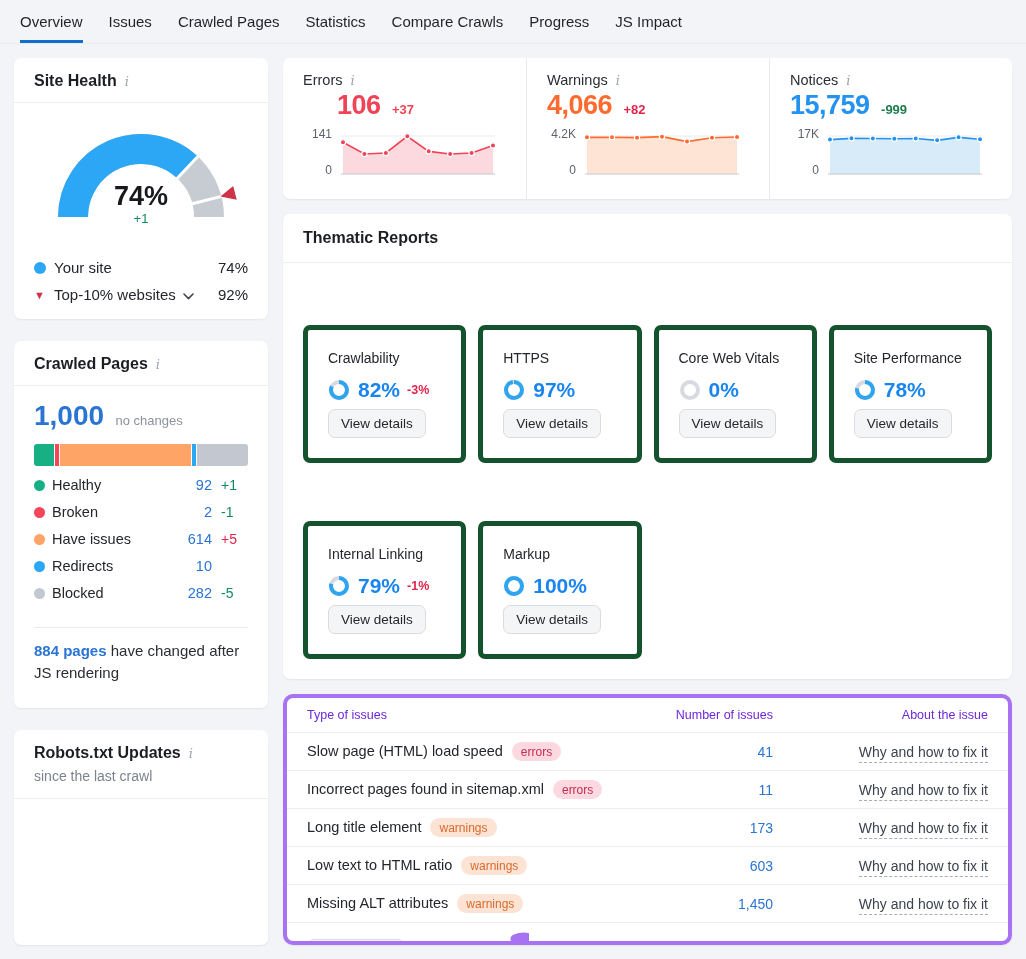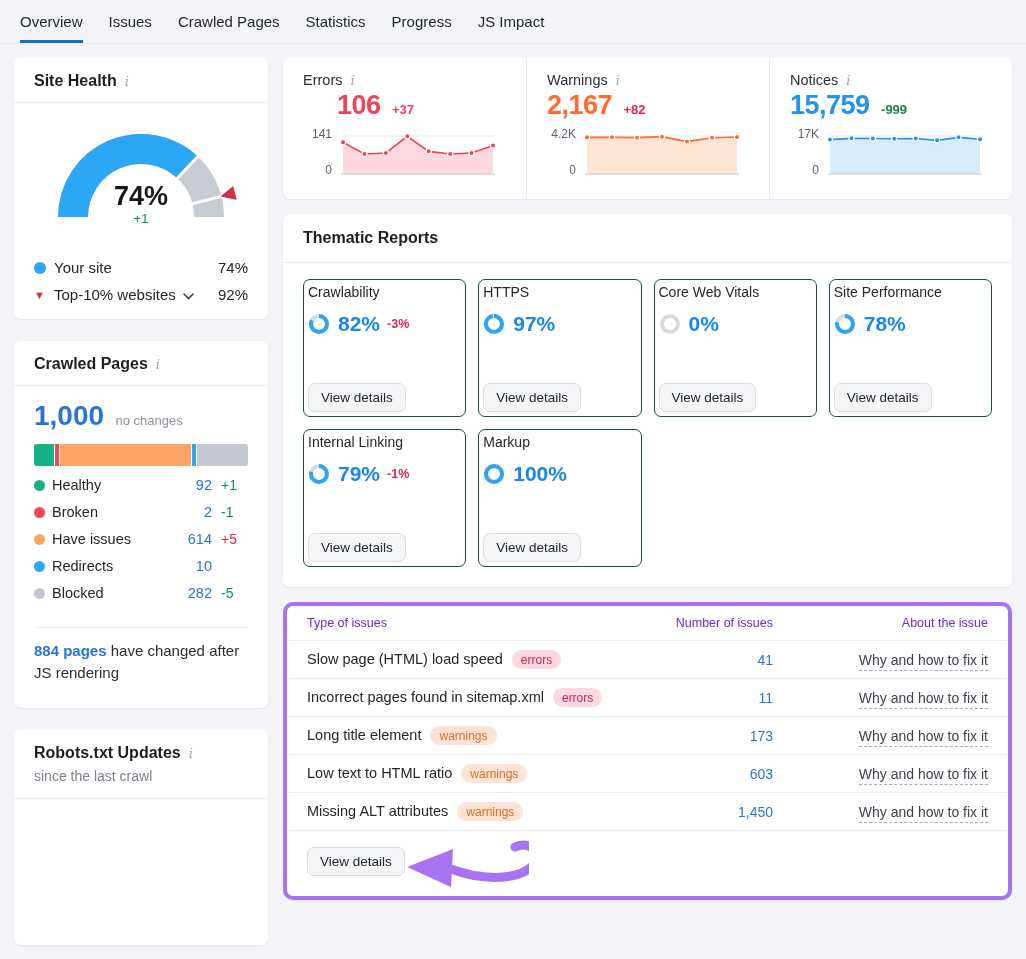--- a/index.html
+++ b/index.html
@@ -57,21 +57,21 @@
   .tot-head { font-size: 14.5px; color: #2a2e34; }
   .tot-val { margin-top: 2px; }
   .big { font-size: 27px; font-weight: 700; letter-spacing: -.5px; }
   .tdelta { font-size: 13px; font-weight: 700; margin-left: 7px; }
   .sparkrow { display: flex; margin-top: 6px; }
   .axis { width: 36px; height: 52px; display: flex; flex-direction: column; justify-content: space-between; align-items: flex-end; padding: 0 7px 2px 0; font-size: 12px; color: #5b626d; }
   .spark { flex: 1; }
 
   
   .th-body { padding: 16px 20px 20px; display: grid; grid-template-columns: repeat(4, 1fr); gap: 12px; }
-  .tile { border: 1px solid #14532d; border-radius: 7px; padding: 4px; min-height: 138px; display: flex; flex-direction: column; }
+  .tile { border: 5px solid #14532d; border-radius: 7px; padding: 20px; min-height: 138px; display: flex; flex-direction: column; margin-top: 46px; }
   .tile-title { font-size: 14px; color: #23262b; }
   .tile-score { display: flex; align-items: center; margin-top: 12px; }
   .ringbox { display: inline-flex; margin-right: 8px; }
   .pct { font-size: 21px; font-weight: 700; color: #1a85ee; }
   .tile-delta { font-size: 12.5px; font-weight: 600; margin-left: 7px; }
   .tile-note { font-size: 13px; color: #6f7683; line-height: 1.45; margin-top: 10px; }
   .btn { margin-top: auto; align-self: flex-start; background: #f4f5f6; border: 1px solid #d9dce1; border-radius: 7px; padding: 6px 12px; font-size: 13.5px; color: #24272c; font-family: "Liberation Sans", sans-serif; cursor: pointer; }
 
   
   .highlight { border: 4px solid #a873f3; border-radius: 10px; background: #fff; overflow: hidden; box-shadow: 0 1px 2px rgba(25,30,40,.07); }
@@ -91,20 +91,21 @@
 </head>
 <body>
 
 <div class="app">
 
   <div class="nav">
     <div class="tab active">Overview</div>
     <div class="tab">Issues</div>
     <div class="tab">Crawled Pages</div>
     <div class="tab">Statistics</div>
+    <div class="tab">Compare Crawls</div>
     <div class="tab">Progress</div>
     <div class="tab">JS Impact</div>
   </div>
 
   <div class="main">
 
     <div class="col-left">
 
       <div class="card">
         <div class="card-head">
@@ -224,21 +225,21 @@
                   <circle cx="89.71428571428571" cy="24.361702127659576" r="2.6" fill="#f14356" stroke="#fff" stroke-width="1.2"></circle>
                   <circle cx="111.14285714285714" cy="27.05673758865248" r="2.6" fill="#f14356" stroke="#fff" stroke-width="1.2"></circle>
                   <circle cx="132.57142857142858" cy="25.97872340425532" r="2.6" fill="#f14356" stroke="#fff" stroke-width="1.2"></circle>
                   <circle cx="154" cy="18.43262411347518" r="2.6" fill="#f14356" stroke="#fff" stroke-width="1.2"></circle>
                 </svg></div>
           </div>
         </div>
         <div class="tot">
           <div class="tot-head"><span>Warnings</span><span class="info">i</span></div>
           <div class="tot-val">
-            <span class="big" style="color: rgb(255, 106, 46);">2,167</span>
+            <span class="big" style="color: rgb(255, 106, 46);">4,066</span>
             <span class="tdelta" style="color: rgb(224, 36, 74);">+82</span>
           </div>
           <div class="sparkrow">
             <div class="axis">
                 <span>4.2K</span>
                 <span>0</span>
               </div>
             <div class="spark"><svg width="158" height="52">
                   <line x1="2" y1="9" x2="156" y2="9" stroke="#e7e9ed" stroke-width="1"></line>
                   <polygon points="4,47 4,10.357142857142854 29,10.176190476190477 54,10.628571428571426 79,9.633333333333333 104,14.609523809523807 129,10.719047619047615 154,9.995238095238093 154,47" fill="#fde4d4"></polygon>

